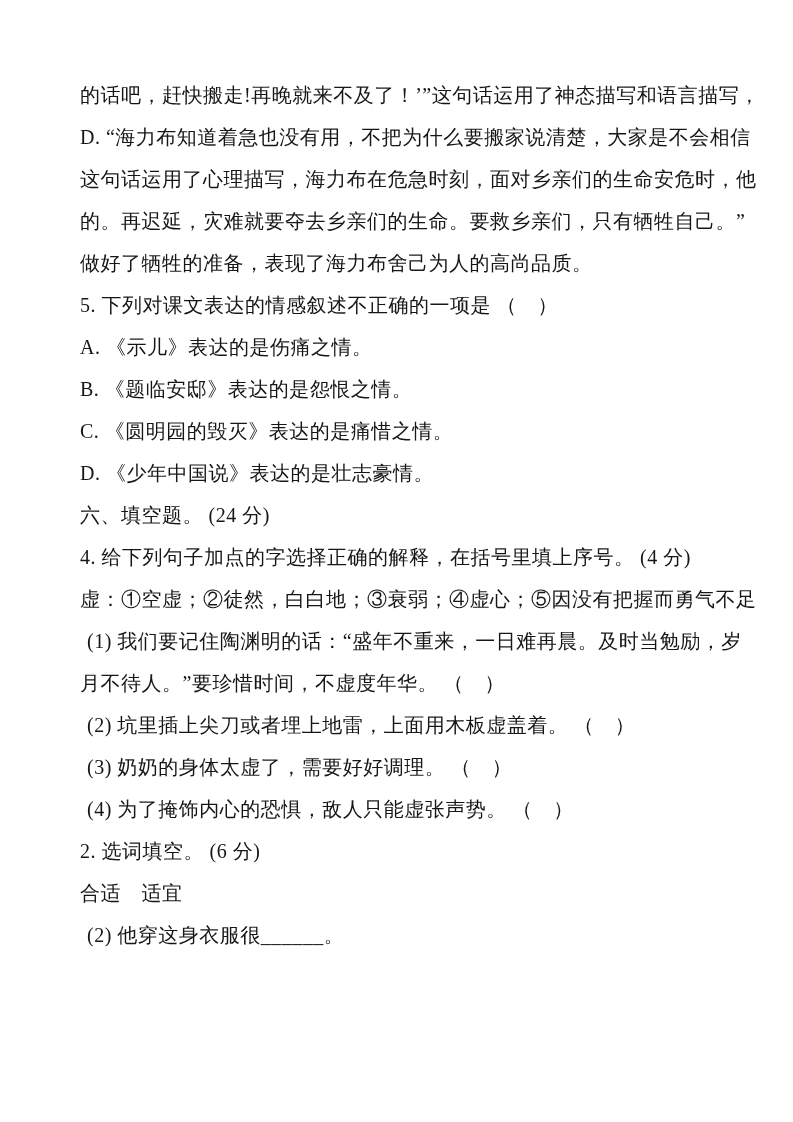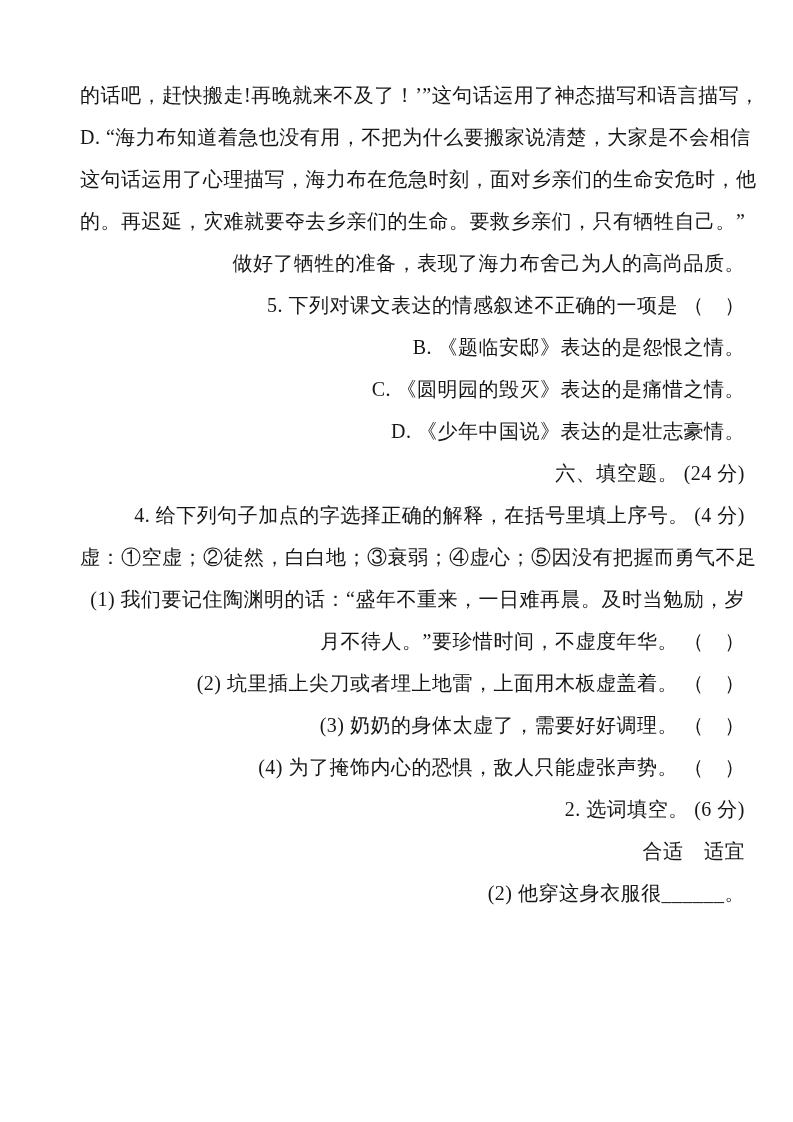--- a/index.html
+++ b/index.html
@@ -7,21 +7,20 @@
     padding: 0;
     background: #ffffff;
   }
   .page {
     position: relative;
     width: 793px;
     height: 1122px;
     background: #ffffff;
     overflow: hidden;
     font-family: "Liberation Serif", "DejaVu Serif", serif;
-    text-align: right;
   }
   .text-block {
     padding: 74px 48px 0 80px;
   }
   .line {
     height: 42px;
     line-height: 42px;
     font-size: 20px;
     letter-spacing: 0.5px;
     color: #161616;
@@ -36,20 +35,21 @@
 <body>
 
 <div class="page">
   <div class="text-block">
       <div class="line">的话吧，赶快搬走!再晚就来不及了！’”这句话运用了神态描写和语言描写，</div>
       <div class="line">D. “海力布知道着急也没有用，不把为什么要搬家说清楚，大家是不会相信</div>
       <div class="line">这句话运用了心理描写，海力布在危急时刻，面对乡亲们的生命安危时，他</div>
       <div class="line">的。再迟延，灾难就要夺去乡亲们的生命。要救乡亲们，只有牺牲自己。”</div>
       <div class="line">做好了牺牲的准备，表现了海力布舍己为人的高尚品质。</div>
       <div class="line">5. 下列对课文表达的情感叙述不正确的一项是 （　）</div>
+      <div class="line">A. 《示儿》表达的是伤痛之情。</div>
       <div class="line">B. 《题临安邸》表达的是怨恨之情。</div>
       <div class="line">C. 《圆明园的毁灭》表达的是痛惜之情。</div>
       <div class="line">D. 《少年中国说》表达的是壮志豪情。</div>
       <div class="line">六、填空题。 (24 分)</div>
       <div class="line">4. 给下列句子加点的字选择正确的解释，在括号里填上序号。 (4 分)</div>
       <div class="line">虚：①空虚；②徒然，白白地；③衰弱；④虚心；⑤因没有把握而勇气不足</div>
       <div class="line indent">(1) 我们要记住陶渊明的话：“盛年不重来，一日难再晨。及时当勉励，岁</div>
       <div class="line">月不待人。”要珍惜时间，不虚度年华。 （　）</div>
       <div class="line indent">(2) 坑里插上尖刀或者埋上地雷，上面用木板虚盖着。 （　）</div>
       <div class="line indent">(3) 奶奶的身体太虚了，需要好好调理。 （　）</div>

